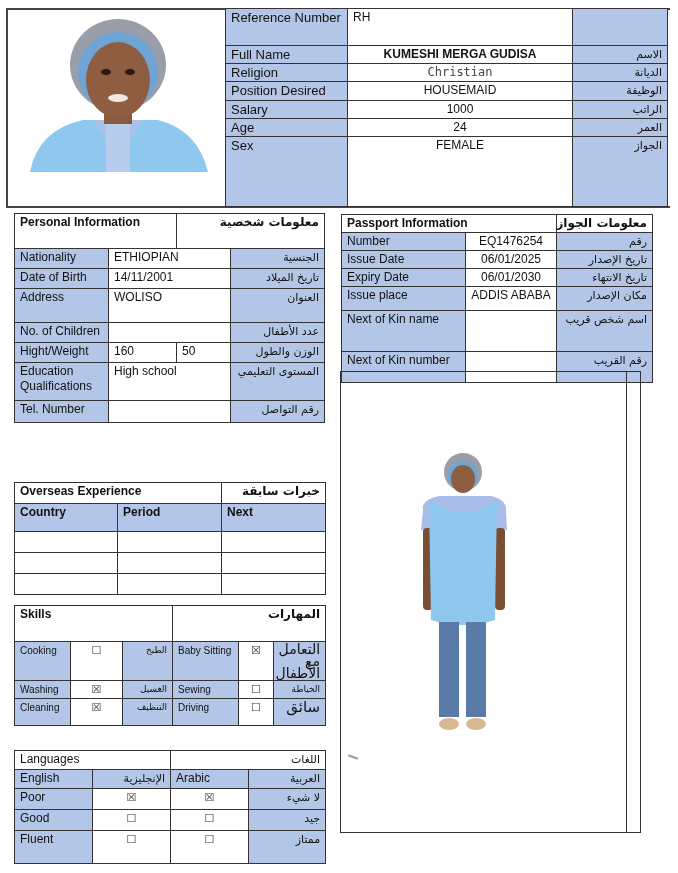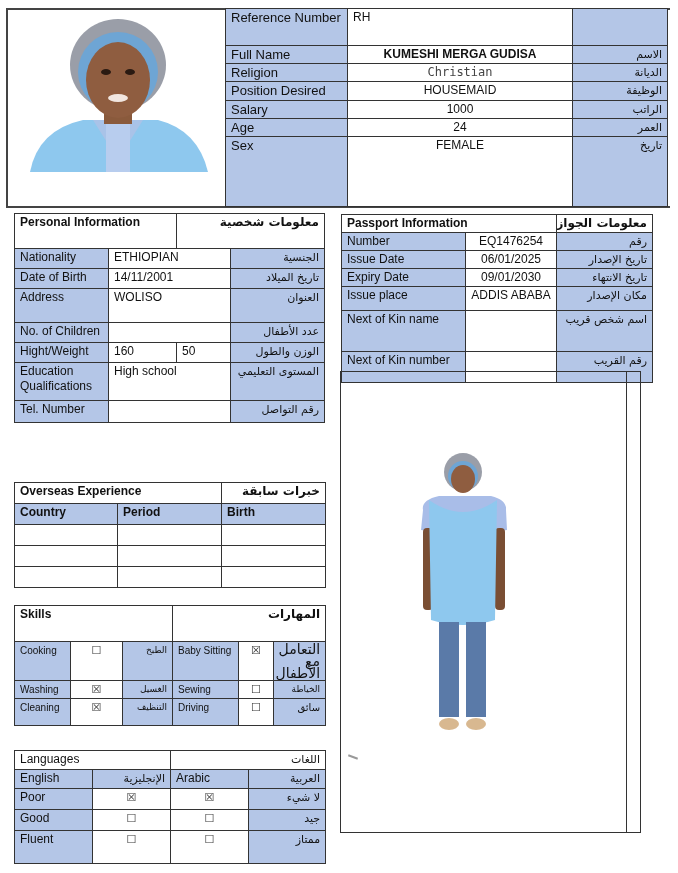--- a/index.html
+++ b/index.html
@@ -80,21 +80,21 @@
     <td class="blue ar">الراتب</td>
   </tr>
   <tr style="height:18px">
     <td class="blue" style="font-size:13px">Age</td>
     <td class="white center">24</td>
     <td class="blue ar">العمر</td>
   </tr>
   <tr style="height:70px">
     <td class="blue" style="font-size:13px">Sex</td>
     <td class="white center">FEMALE</td>
-    <td class="blue ar">تاريخ</td>
+    <td class="blue ar">الجواز</td>
   </tr>
 </tbody>
   </table>
 
 <table style="left:14px; top:213px; width:310px;">
   <colgroup>
       <col style="width:94px">
       <col style="width:68px">
       <col style="width:54px">
       <col style="width:94px">
@@ -159,21 +159,21 @@
     <td class="white center">EQ1476254</td>
     <td class="blue ar">رقم</td>
   </tr>
   <tr style="height:17px">
     <td class="blue">Issue Date</td>
     <td class="white center">06/01/2025</td>
     <td class="blue ar">تاريخ الإصدار</td>
   </tr>
   <tr style="height:17px">
     <td class="blue">Expiry Date</td>
-    <td class="white center">09/01/2030</td>
+    <td class="white center">06/01/2030</td>
     <td class="blue ar">تاريخ الانتهاء</td>
   </tr>
   <tr style="height:24px">
     <td class="blue">Issue place</td>
     <td class="white center">ADDIS ABABA</td>
     <td class="blue ar">مكان الإصدار</td>
   </tr>
   <tr style="height:41px">
     <td class="blue">Next of Kin name</td>
     <td class="white center"></td>
@@ -215,24 +215,24 @@
   <colgroup>
       <col style="width:103px">
       <col style="width:104px">
       <col style="width:104px">
     </colgroup>
   <tbody>
       <tr style="height:21px">
     <td colspan="2" class="white bold">Overseas Experience</td>
     <td class="white ar bold" style="font-size:12px">خبرات سابقة</td>
   </tr>
-  <tr style="height:21px">
+  <tr style="height:28px">
     <td class="blue bold">Country</td>
     <td class="blue bold">Period</td>
-    <td class="blue bold">Birth</td>
+    <td class="blue bold">Next</td>
   </tr>
   <tr style="height:21px">
     <td class="white"></td>
     <td class="white"></td>
     <td class="white"></td>
   </tr>
   <tr style="height:21px">
     <td class="white"></td>
     <td class="white"></td>
     <td class="white"></td>
@@ -274,21 +274,21 @@
     <td class="blue" style="font-size:10px">Sewing</td>
     <td class="white box">☐</td>
     <td class="blue ar" style="font-size:9px">الخياطة</td>
   </tr>
   <tr style="height:27px">
     <td class="blue" style="font-size:10px">Cleaning</td>
     <td class="white box">☒</td>
     <td class="blue ar" style="font-size:9px">التنظيف</td>
     <td class="blue" style="font-size:10px">Driving</td>
     <td class="white box">☐</td>
-    <td class="blue ar" style="font-size:10px">سائق</td>
+    <td class="blue ar" style="font-size:15px">سائق</td>
   </tr>
 </tbody>
   </table>
 
 <table style="left:14px; top:750px; width:311px;">
   <colgroup>
       <col style="width:78px">
       <col style="width:78px">
       <col style="width:78px">
       <col style="width:77px">

